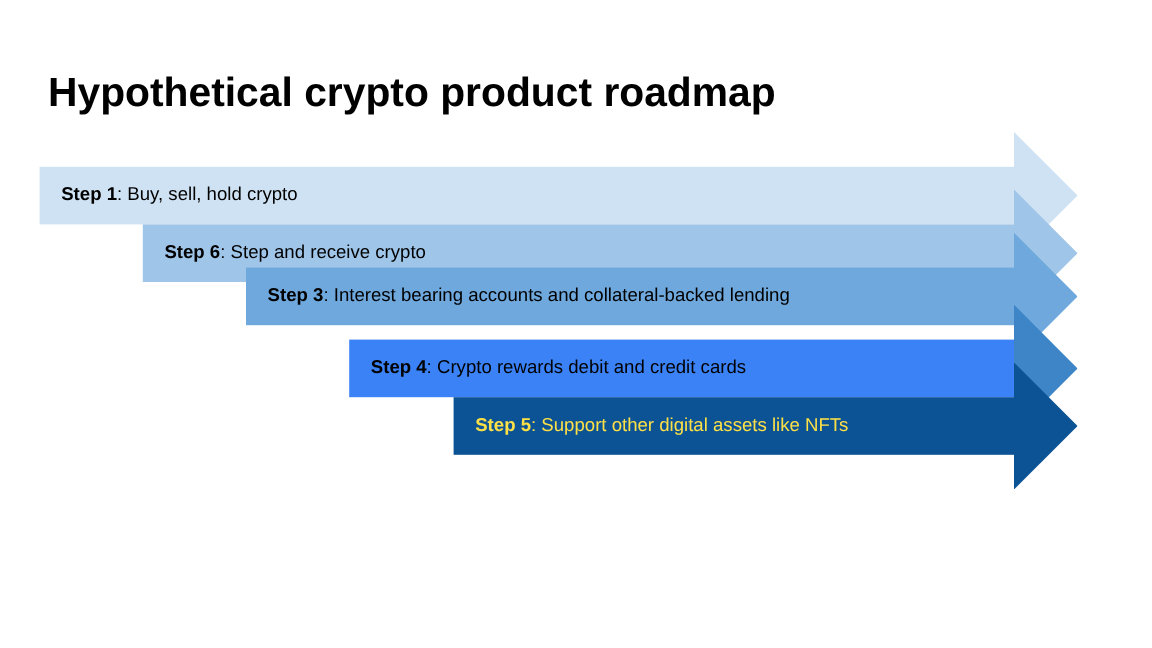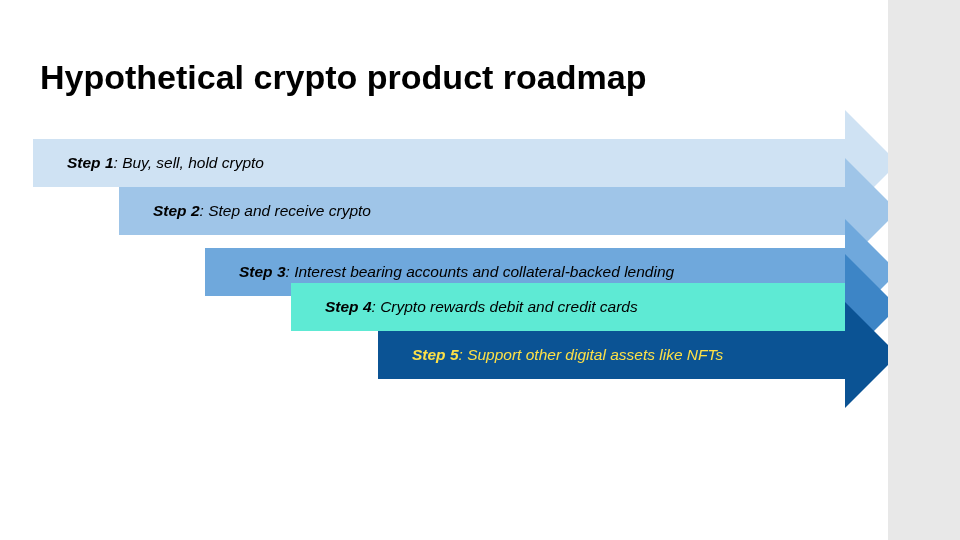--- a/index.html
+++ b/index.html
@@ -3,21 +3,21 @@
 <meta charset="utf-8">
 <style>
   html, body {
     margin: 0;
     padding: 0;
     background: #e8e8e8;
     font-family: "Liberation Sans", sans-serif;
   }
   .slide {
     position: relative;
-    width: 888px;
+    width: 960px;
     height: 540px;
     background: #ffffff;
     overflow: hidden;
   }
   .slide-title {
     position: absolute;
     left: 40px;
     top: 58px;
     font-size: 34px;
     font-weight: bold;
@@ -27,74 +27,73 @@
   }
   .arrow {
     position: absolute;
     height: 48px;
   }
   .arrow-body {
     position: absolute;
     left: 0; top: 0; right: 0; bottom: 0;
     display: flex;
     align-items: center;
-    padding-left: 34px;
+    padding-left: 18px;
     box-sizing: border-box;
-    font-style: italic;
   }
   .arrow-head {
     position: absolute;
     left: 100%;
     top: -29px;
     width: 53px;
     height: 106px;
     clip-path: polygon(0 0, 100% 50%, 0 100%);
   }
   .step-text {
     font-size: 15.5px;
     white-space: nowrap;
   }
   .step-text b { font-weight: bold; }
   
   .step-1 { left: 33px;  top: 139px; width: 812px; }
   .step-2 { left: 119px; top: 187px; width: 726px; }
-  .step-3 { left: 205px; top: 248px; width: 640px; }
+  .step-3 { left: 205px; top: 223px; width: 640px; }
   .step-4 { left: 291px; top: 283px; width: 554px; }
   .step-5 { left: 378px; top: 331px; width: 467px; }
 </style>
 </head>
 <body>
 
 <div class="slide">
 
   <div class="slide-title">Hypothetical crypto product roadmap</div>
 
   <div class="arrow step-1">
     <div class="arrow-body" style="background-color: rgb(207, 226, 243);">
       <span class="step-text" style="color: rgb(0, 0, 0);"><b>Step 1</b><span>: Buy, sell, hold crypto</span></span>
     </div>
     <div class="arrow-head" style="background-color: rgb(207, 226, 243);"></div>
   </div>
 
   <div class="arrow step-2">
     <div class="arrow-body" style="background-color: rgb(159, 197, 232);">
-      <span class="step-text" style="color: rgb(0, 0, 0);"><b>Step 2</b><span>: Step and receive crypto</span></span>
+      <span class="step-text" style="color: rgb(0, 0, 0);"><b>Step 6</b><span>: Step and receive crypto</span></span>
     </div>
     <div class="arrow-head" style="background-color: rgb(159, 197, 232);"></div>
   </div>
 
   <div class="arrow step-3">
     <div class="arrow-body" style="background-color: rgb(111, 168, 220);">
       <span class="step-text" style="color: rgb(0, 0, 0);"><b>Step 3</b><span>: Interest bearing accounts and collateral-backed lending</span></span>
     </div>
     <div class="arrow-head" style="background-color: rgb(111, 168, 220);"></div>
   </div>
 
   <div class="arrow step-4">
-    <div class="arrow-body" style="background-color: #5eead4; align-items: center;">
+    <div class="arrow-body" style="background-color: #3b82f6; align-items: center;">
       <span class="step-text" style="color: rgb(0, 0, 0);"><b>Step 4</b><span>: Crypto rewards debit and credit cards</span></span>
     </div>
     <div class="arrow-head" style="background-color: rgb(61, 133, 198);"></div>
   </div>
 
   <div class="arrow step-5">
     <div class="arrow-body" style="background-color: rgb(11, 83, 148);">
       <span class="step-text" style="color: #fde047;"><b>Step 5</b><span>: Support other digital assets like NFTs</span></span>
     </div>
     <div class="arrow-head" style="background-color: rgb(11, 83, 148);"></div>

